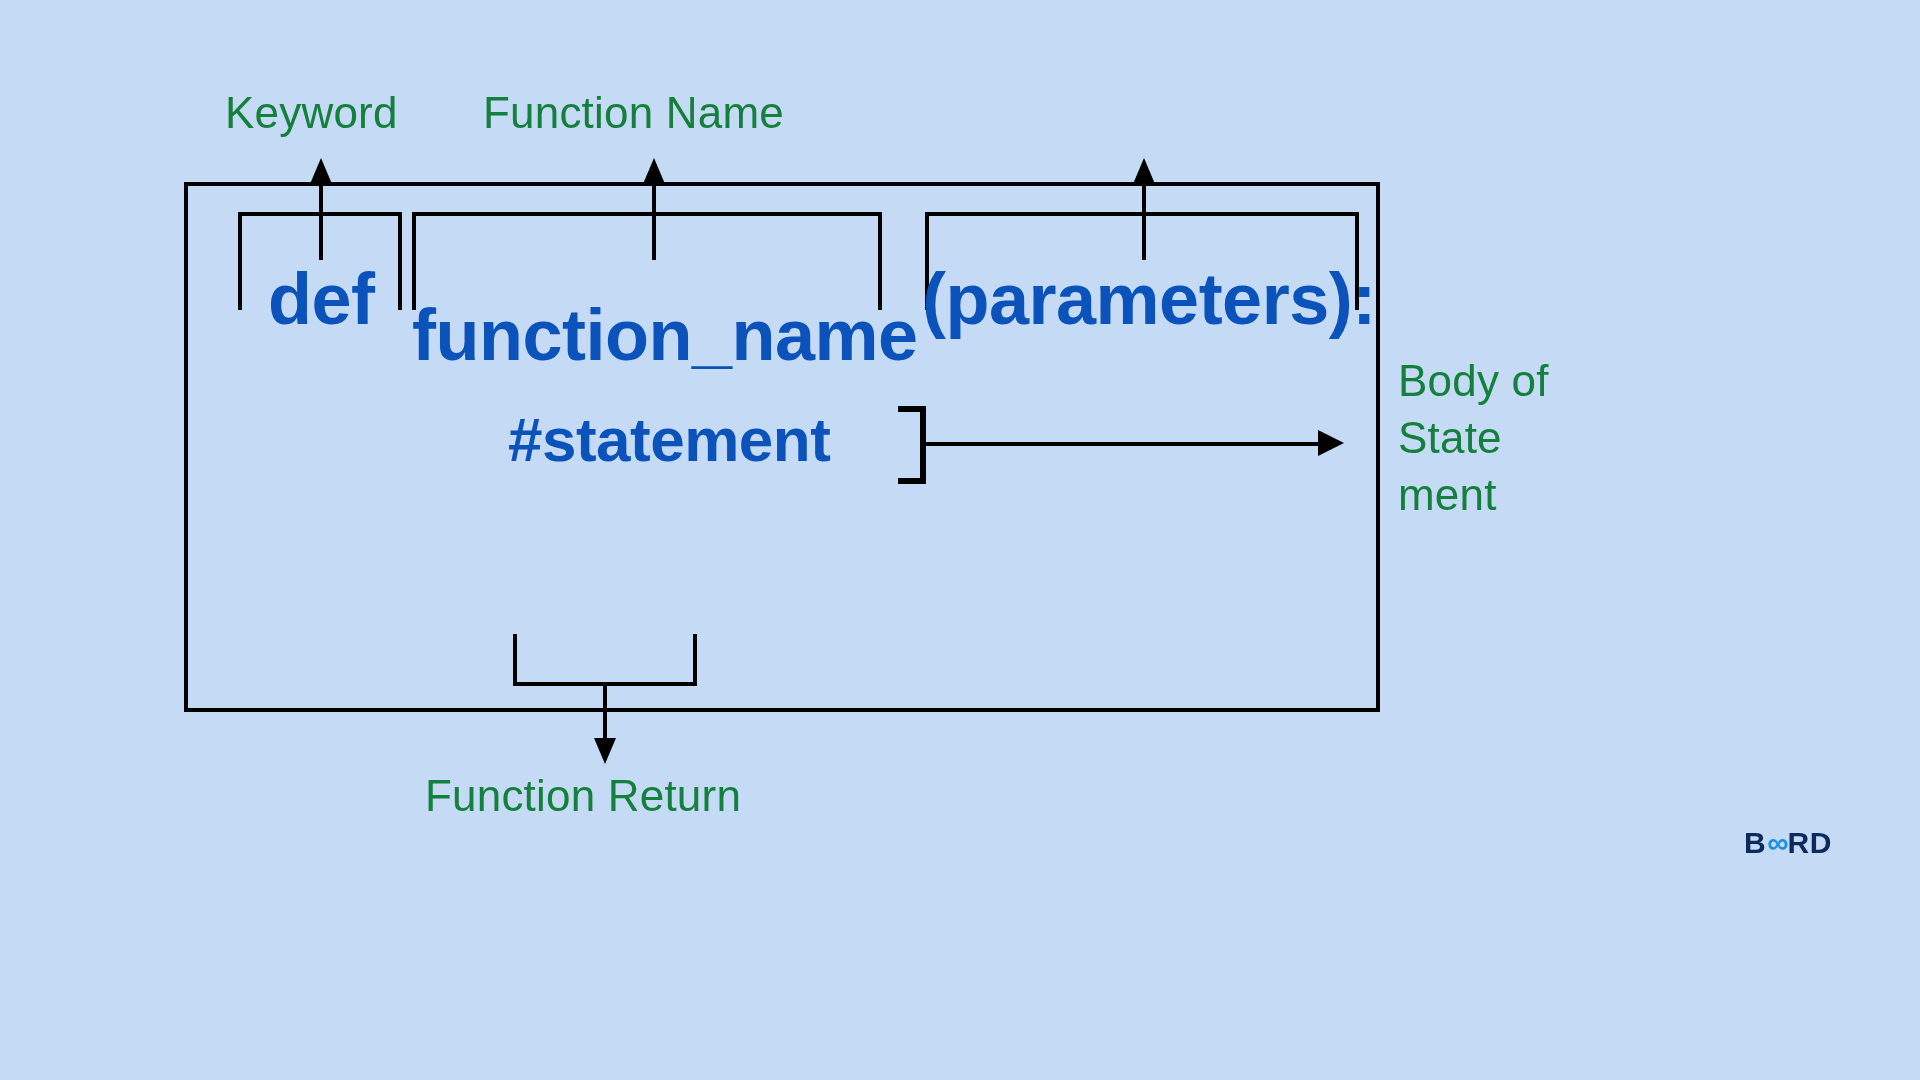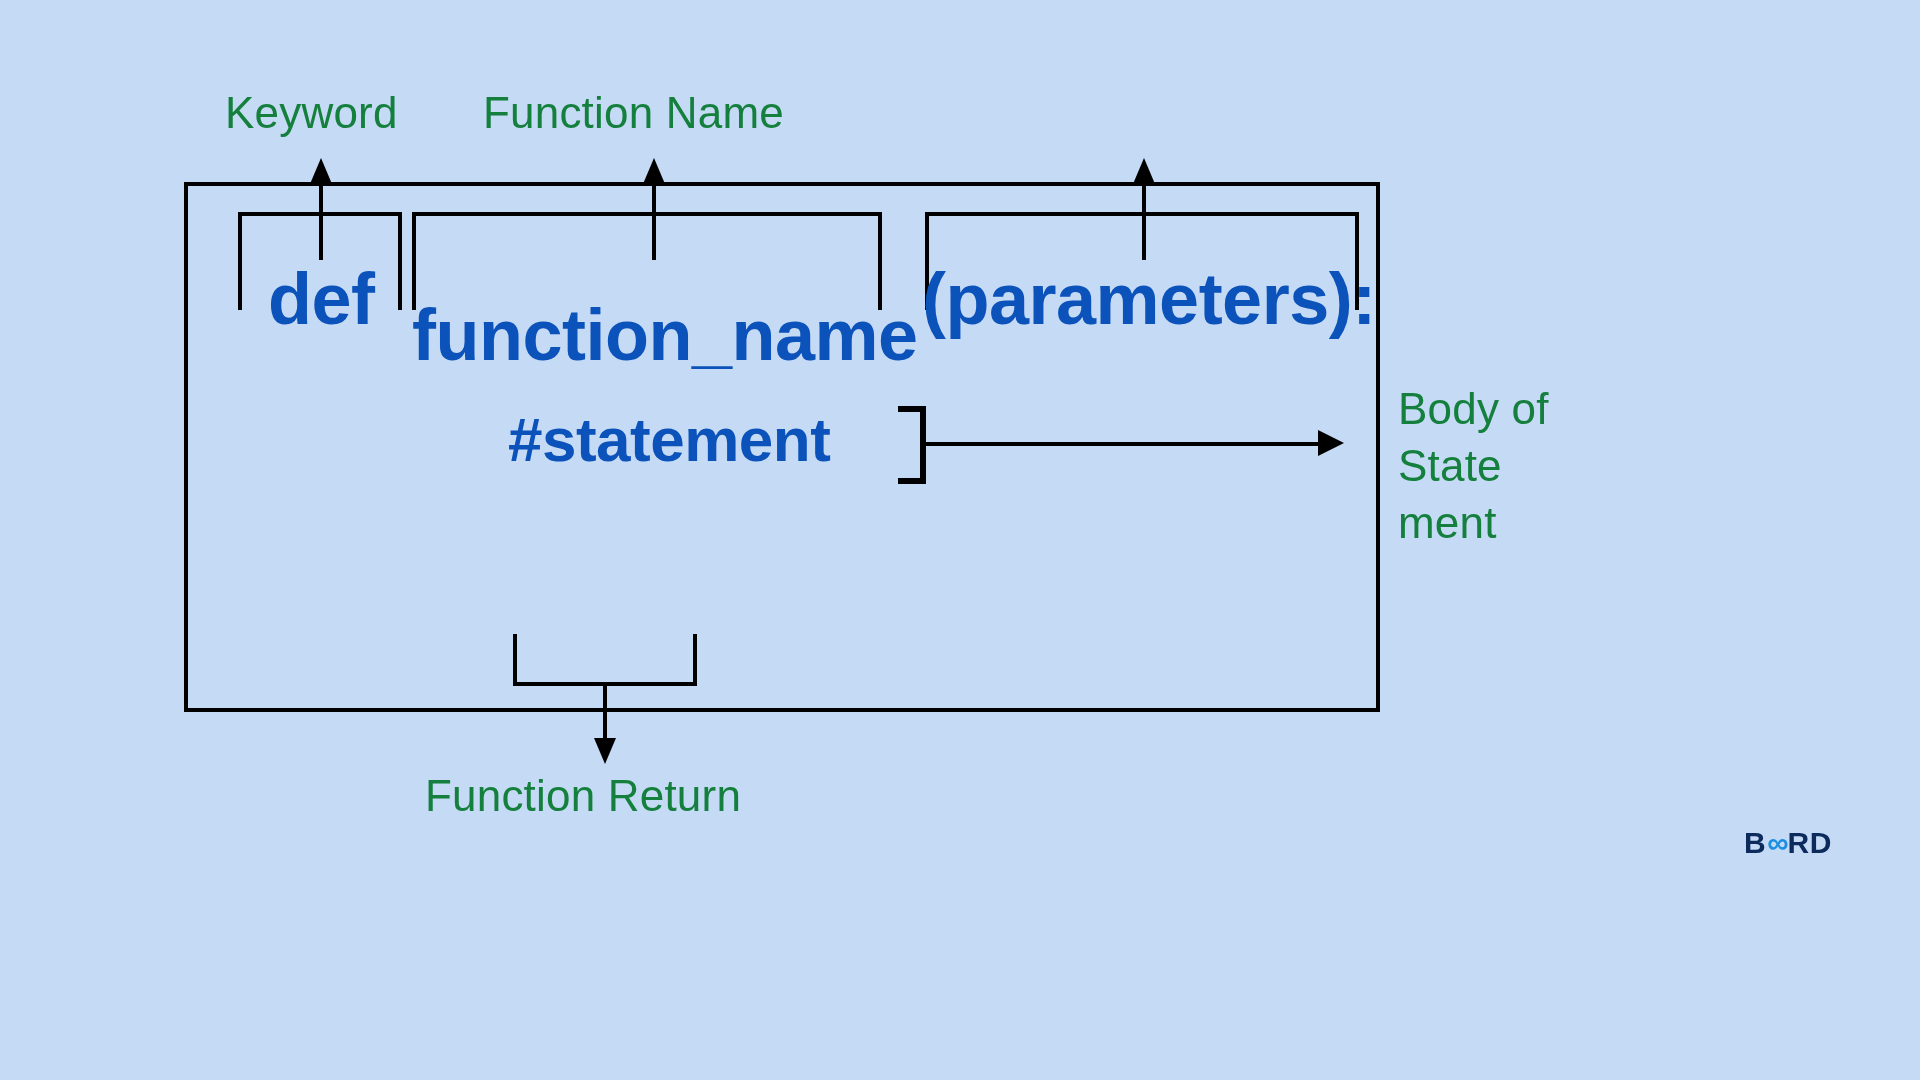--- a/index.html
+++ b/index.html
@@ -15,21 +15,21 @@
   
   .callout{
     position:absolute;
     color:#15803d;
     font-size:44px;
     font-weight:400;
     letter-spacing:.2px;
     white-space:nowrap;
     line-height:1.05;
   }
-  .callout.wrap{white-space:normal;line-height:1.30;width:200px;margin-top:28px;}
+  .callout.wrap{white-space:normal;line-height:1.30;width:200px;}
 
   
   .code{
     position:absolute;
     color:#0b52ba;
     font-weight:700;
     font-size:62px;
     letter-spacing:-0.5px;
     white-space:nowrap;
   }

